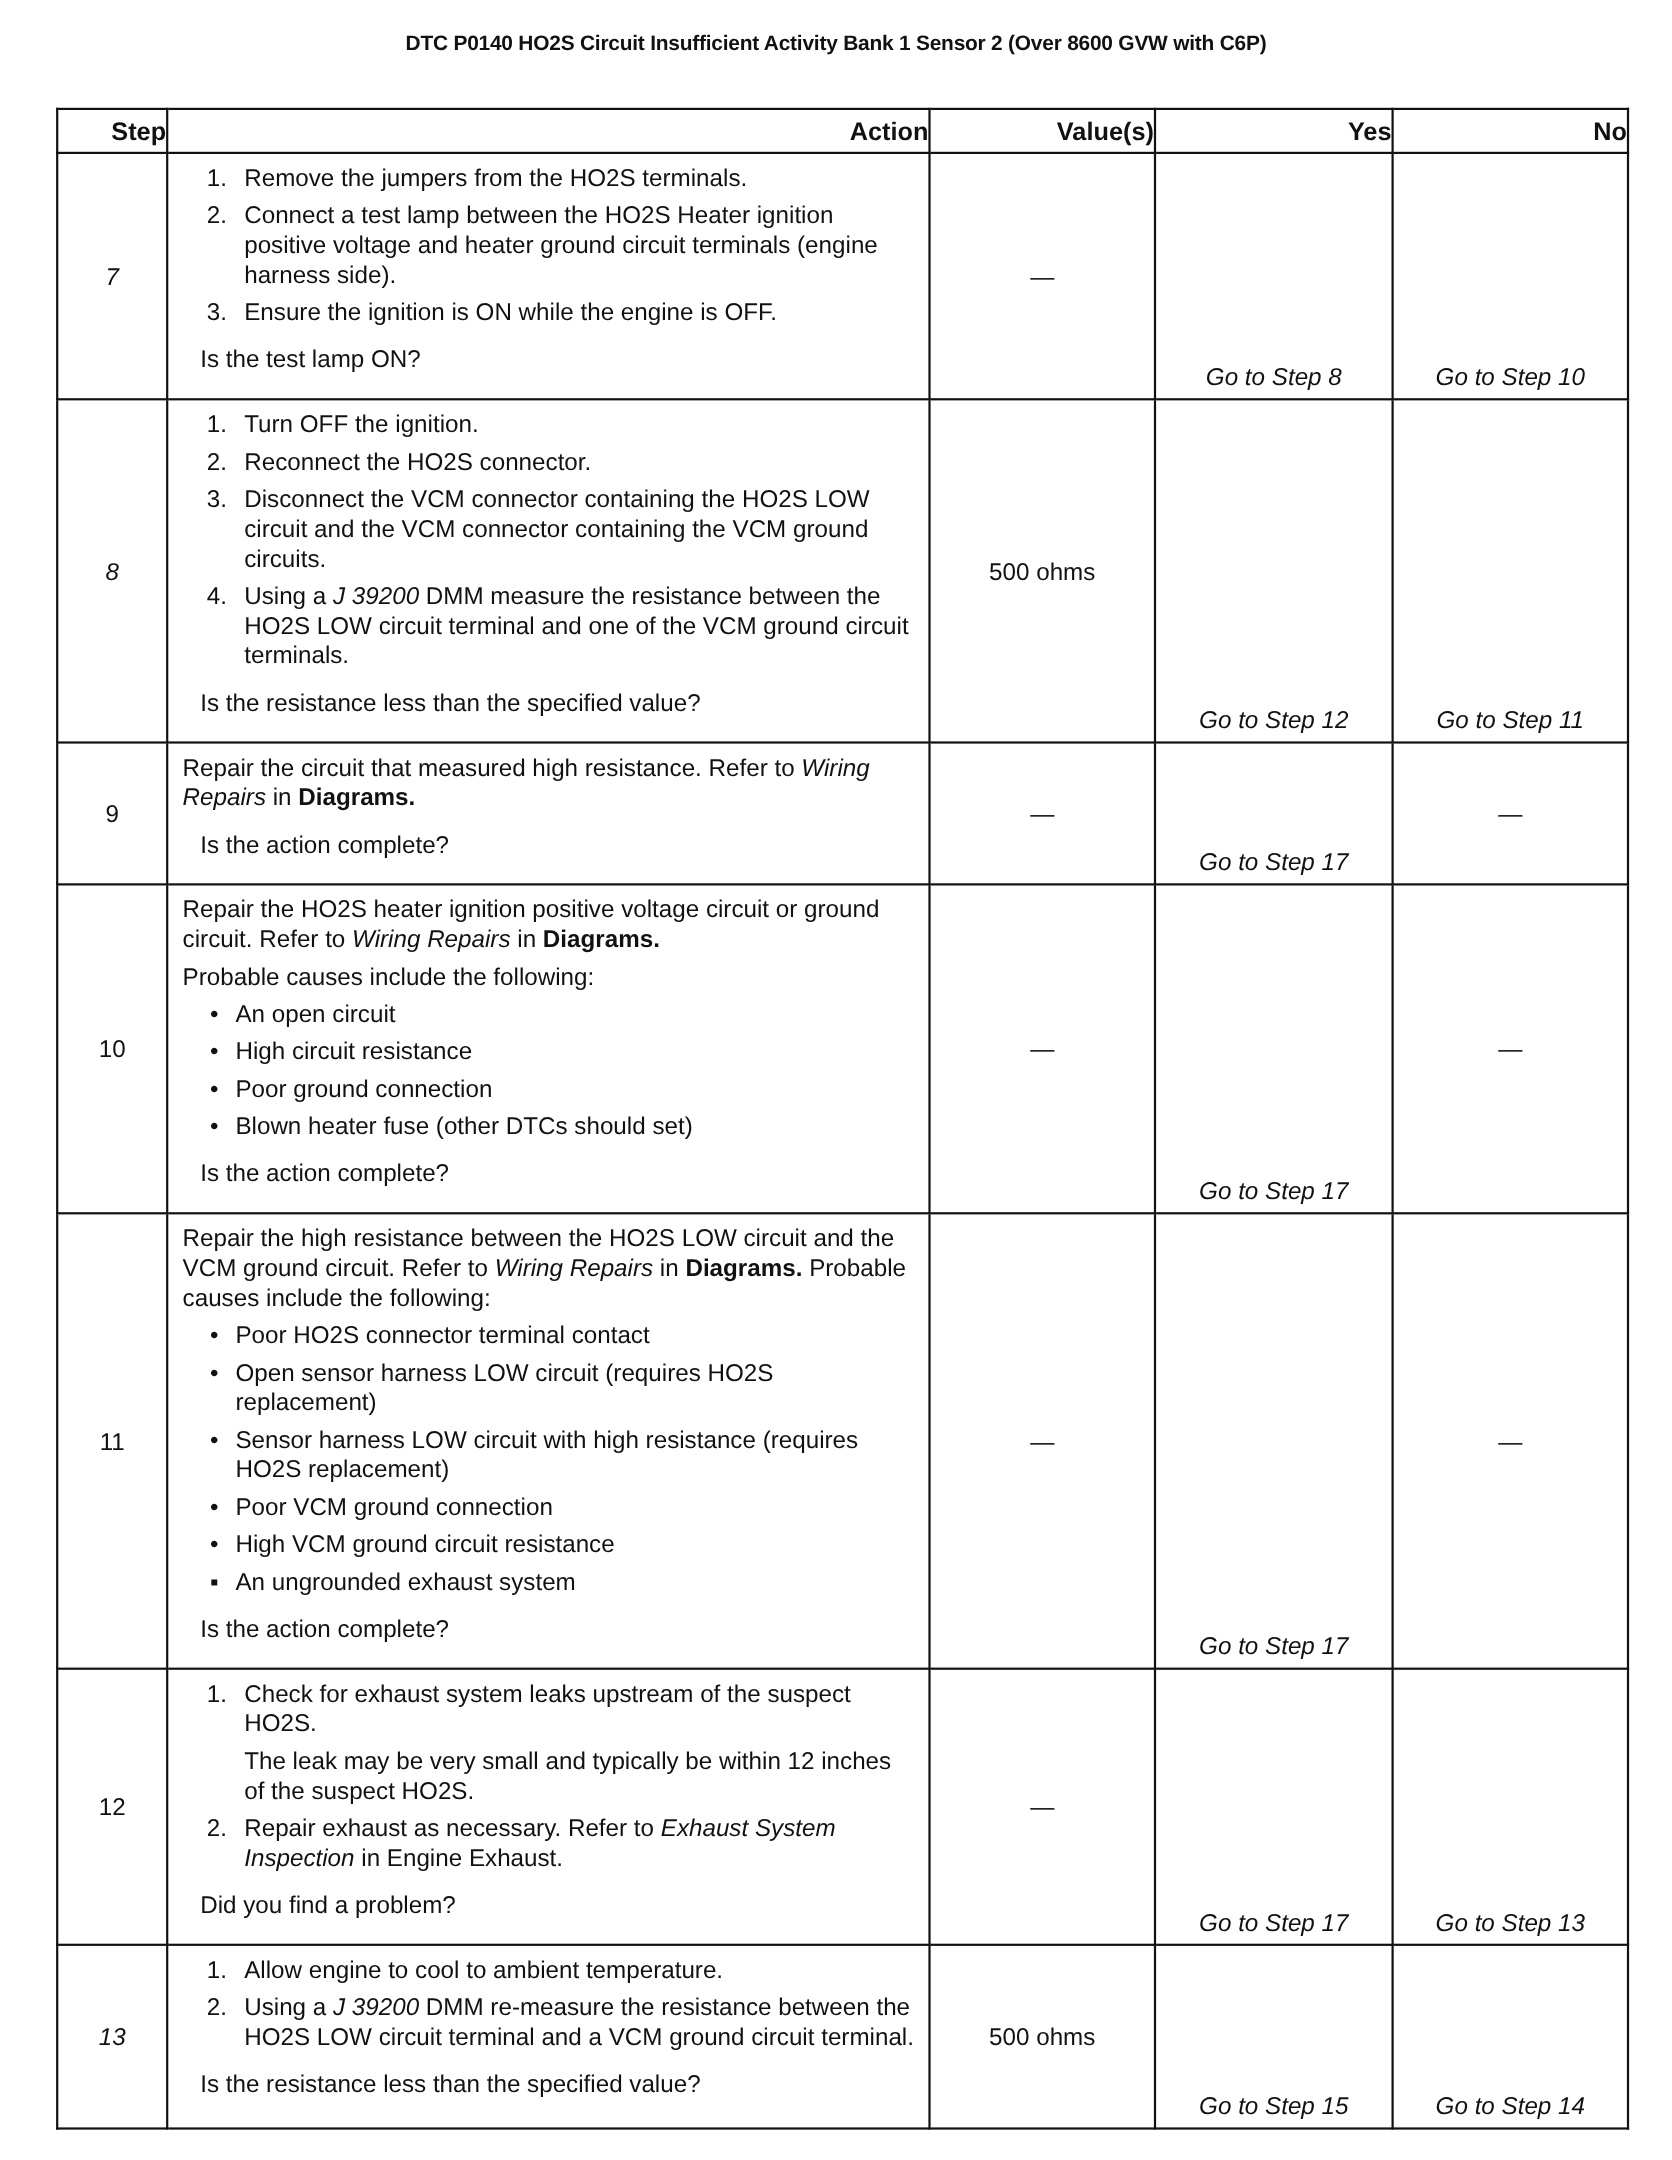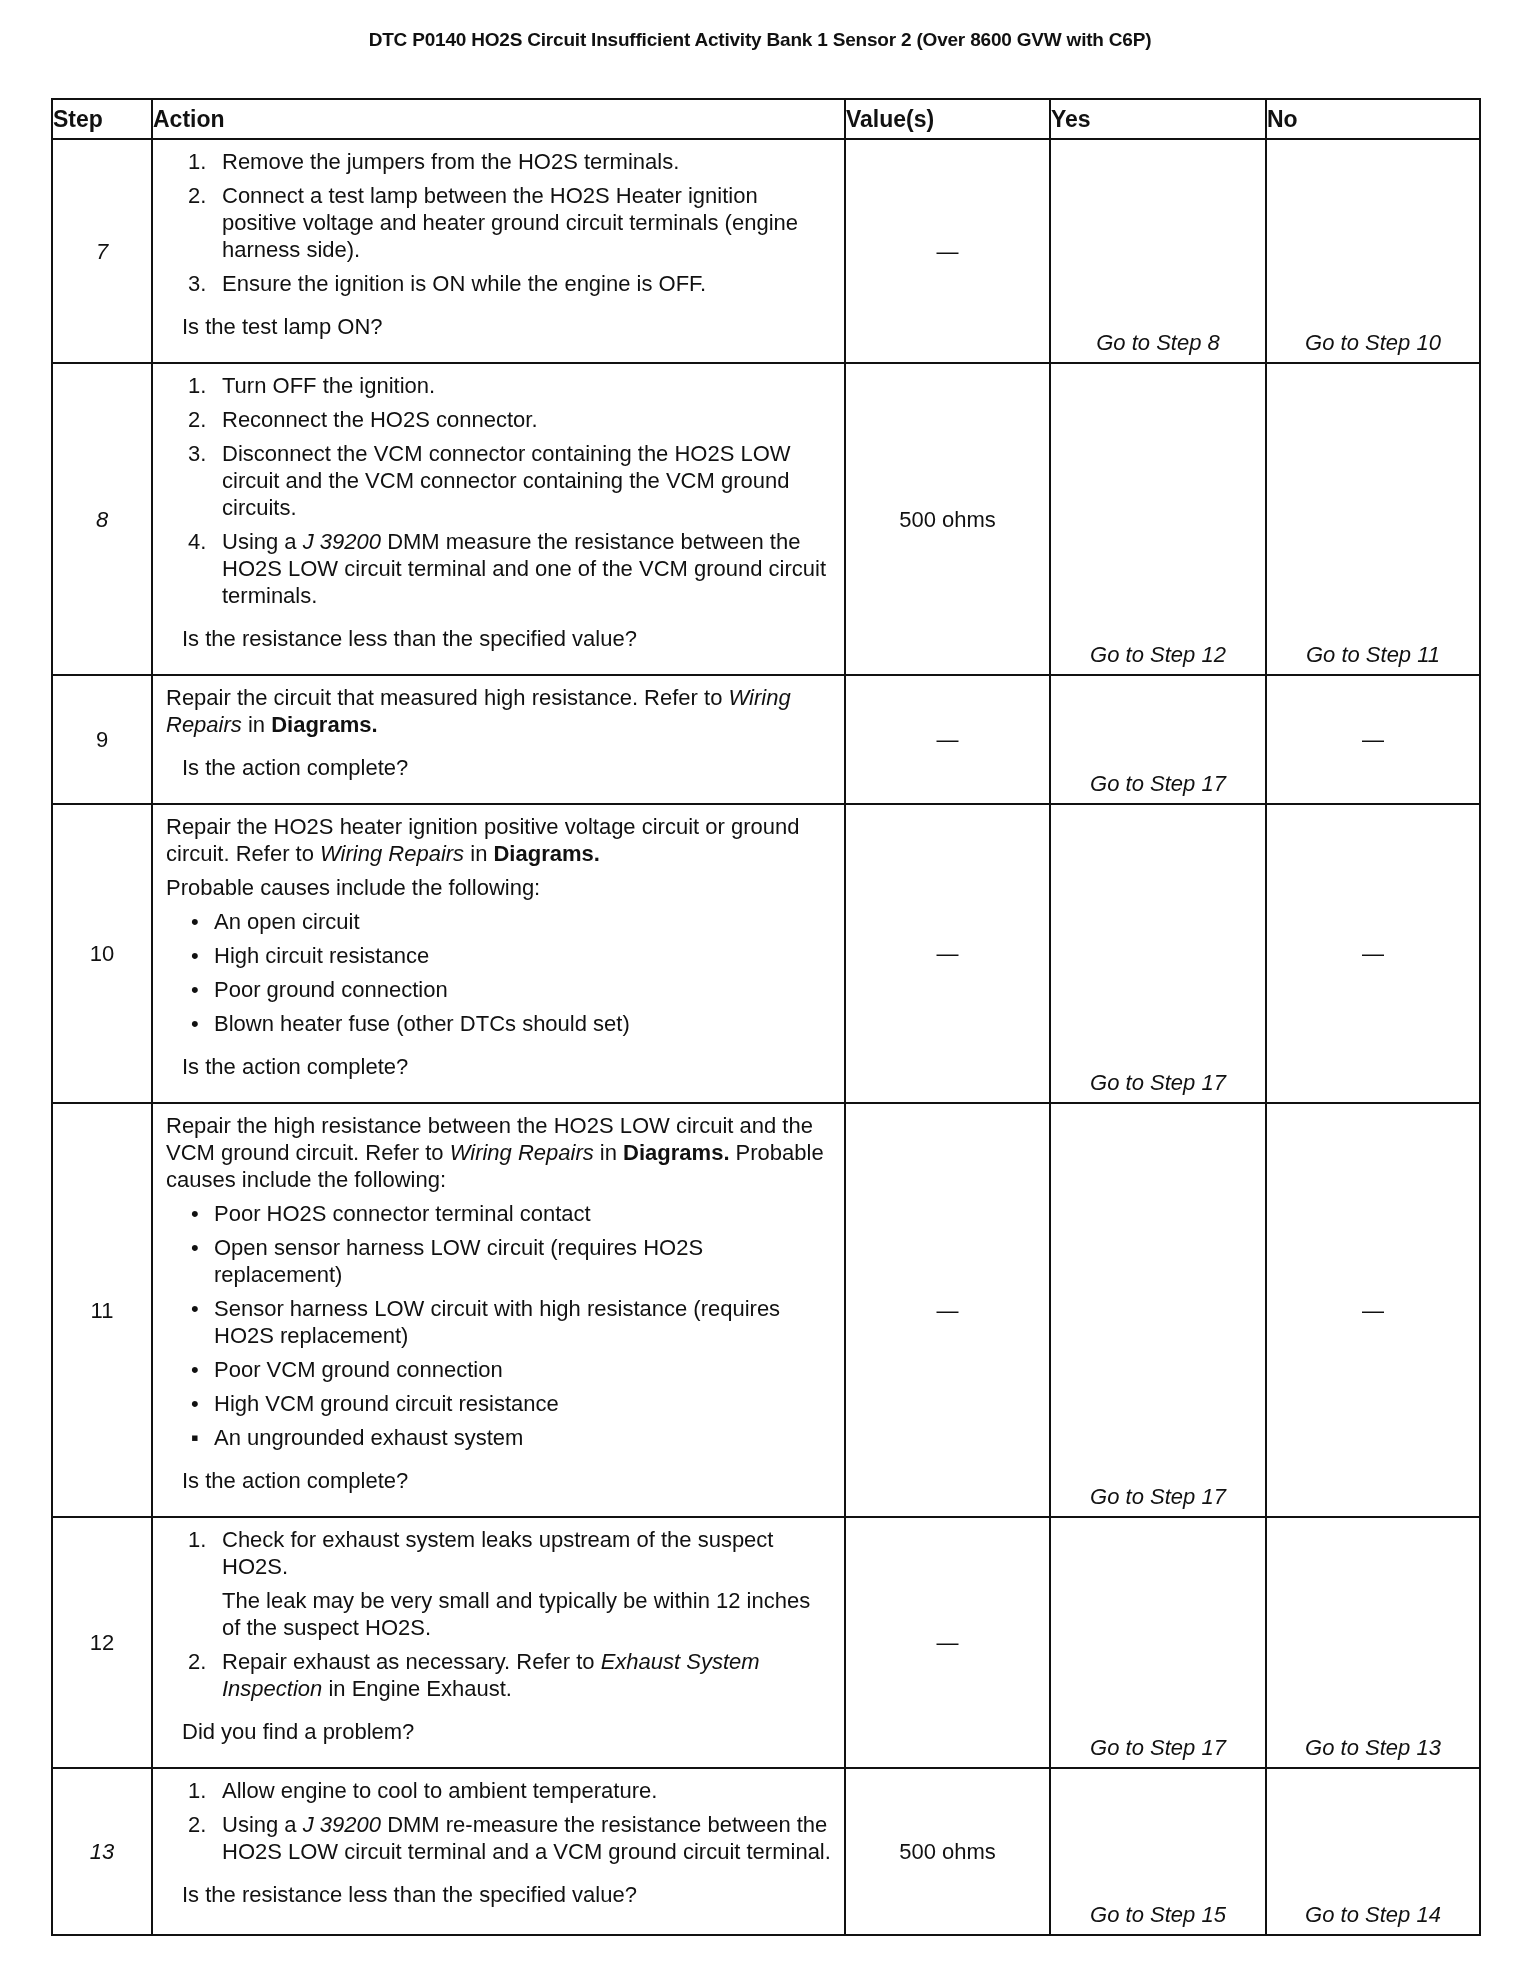--- a/index.html
+++ b/index.html
@@ -1,20 +1,20 @@
 <!DOCTYPE html>
 <html><head>
 <meta charset="utf-8">
 <style>
   html, body { margin: 0; padding: 0; background: #ffffff; }
   body { width: 1520px; height: 1964px; position: relative; font-family: "Liberation Sans", sans-serif; color: #111; }
   .title { position: absolute; left: 0; top: 24px; width: 1520px; text-align: center; font-weight: bold; font-size: 19px; line-height: 32px; letter-spacing: -0.2px; }
   table.dtc { position: absolute; left: 51px; top: 98px; border-collapse: collapse; table-layout: fixed; width: 1428px; }
   table.dtc td, table.dtc th { border: 2.5px solid #111; vertical-align: top; padding: 0; font-size: 22px; line-height: 27px; }
-  table.dtc th { font-weight: bold; font-size: 23px; height: 38px; text-align: left; vertical-align: middle; }
+  table.dtc th { font-weight: bold; font-size: 23px; height: 38px; text-align: right; vertical-align: middle; }
   col.c-step { width: 100px; }
   col.c-action { width: 693px; }
   col.c-value { width: 205px; }
   col.c-yes { width: 216px; }
   col.c-no { width: 214px; }
   td.step { text-align: center; vertical-align: middle !important; }
   td.step.ital { font-style: italic; }
   td.value { text-align: center; vertical-align: middle !important; }
   td.goto { text-align: center; vertical-align: bottom !important; font-style: italic; padding-bottom: 6px !important; margin-left: 40px; }
   td.goto.mid { vertical-align: middle !important; font-style: normal; padding-bottom: 0 !important; }

